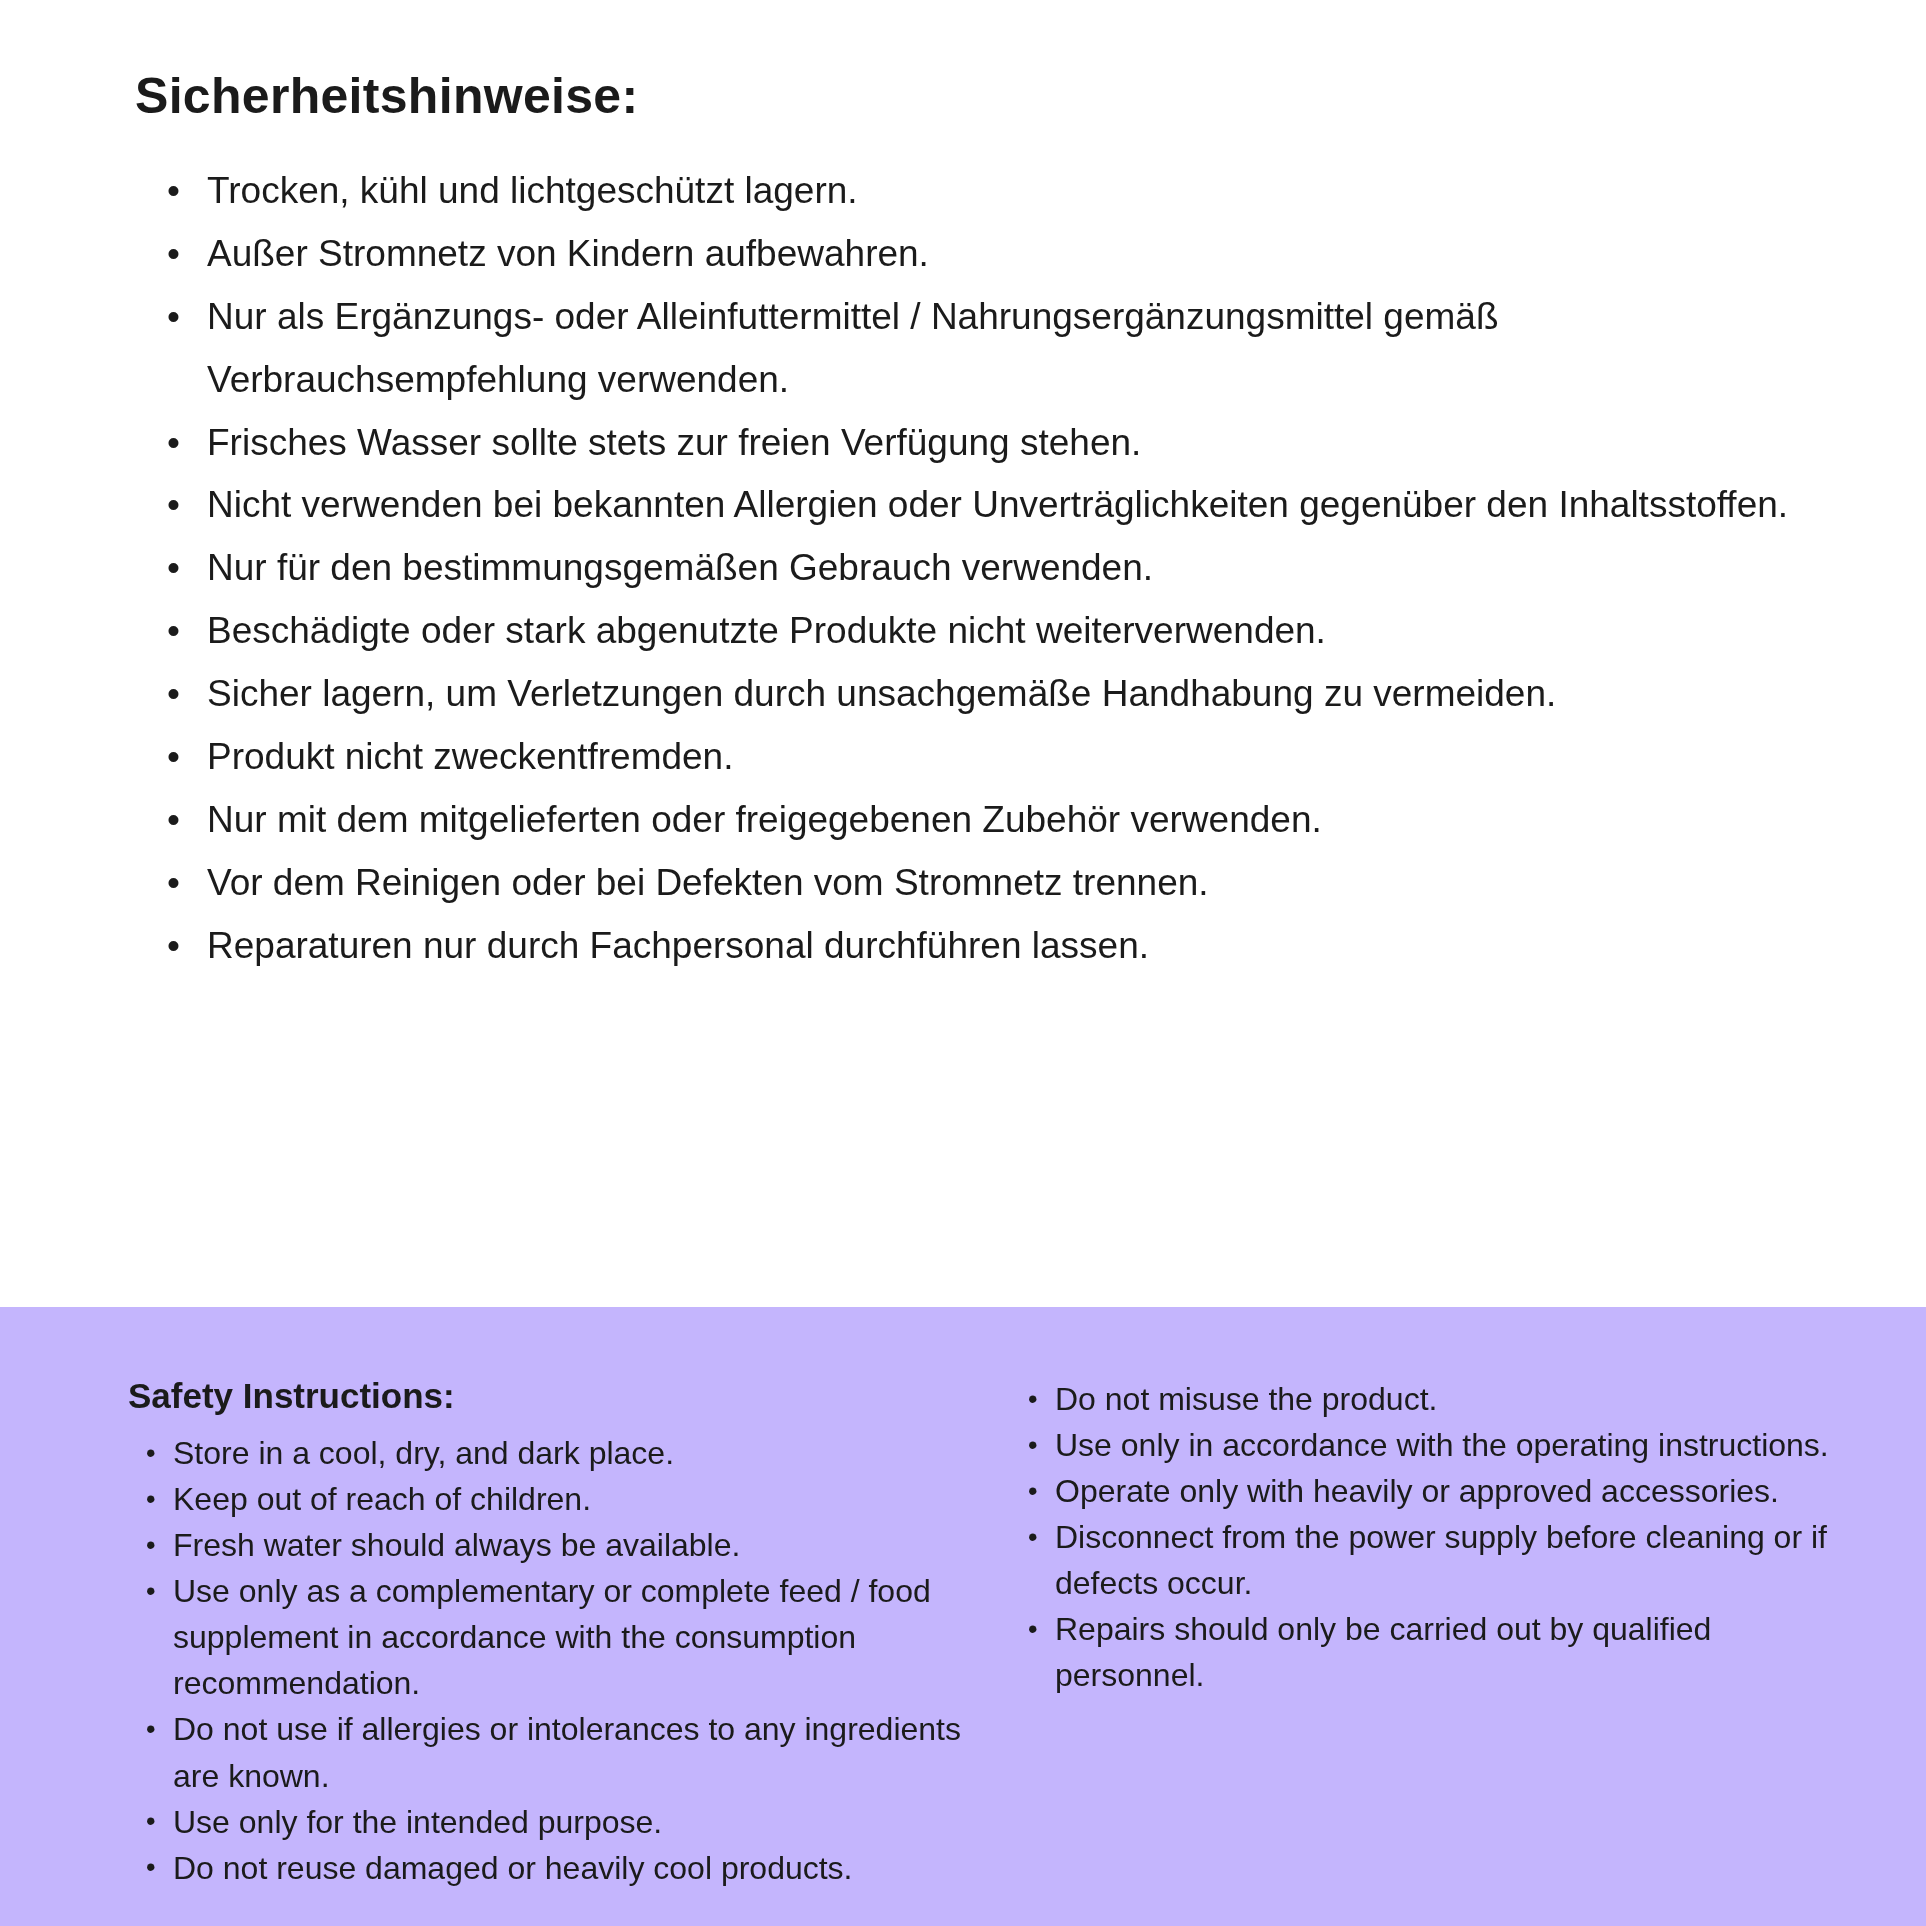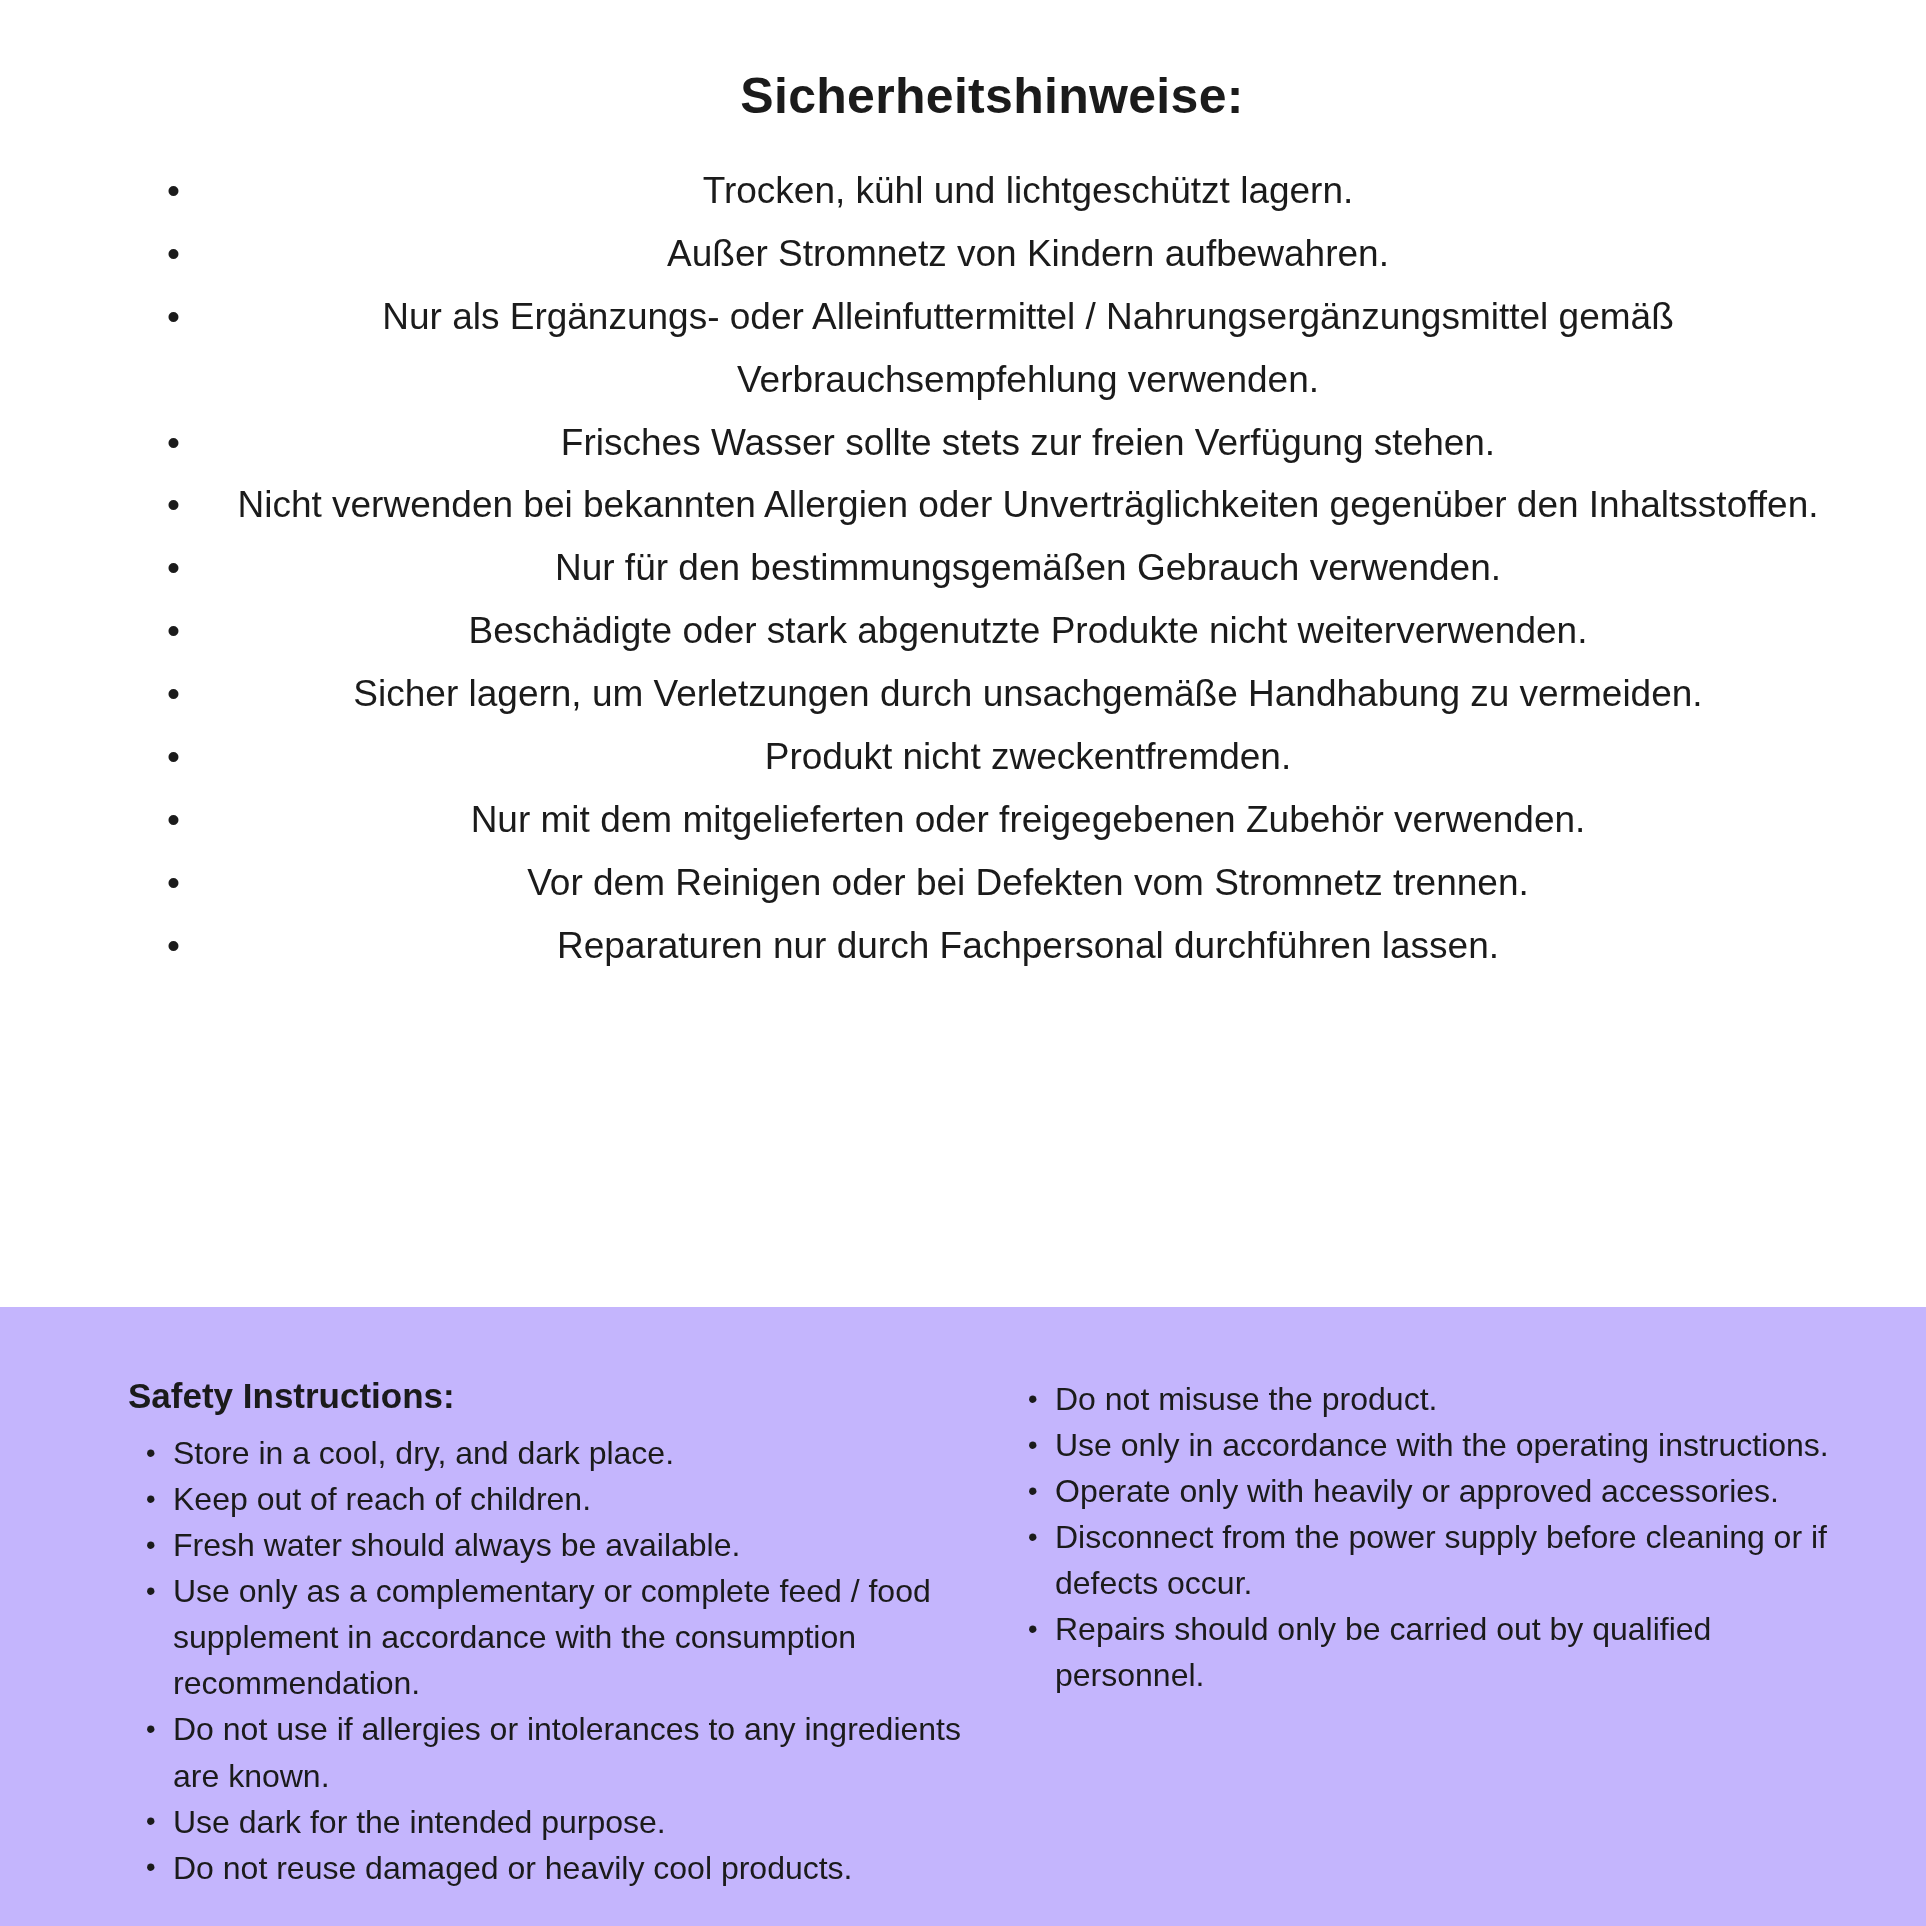--- a/index.html
+++ b/index.html
@@ -15,21 +15,20 @@
     color: #1b1b1b;
     font-family: "Liberation Sans", sans-serif;
     overflow: hidden;
     box-sizing: border-box;
   }
   
   .german-section {
     box-sizing: border-box;
     height: 1307px;
     padding: 67px 77px 0 135px;
-    text-align: center;
   }
   .german-title {
     margin: 0 0 35px 0;
     font-size: 50px;
     font-weight: 700;
     letter-spacing: 0.3px;
   }
   .german-list {
     margin: 0;
     padding: 0 0 0 32px;
@@ -130,21 +129,21 @@
           <li>Store in a cool, dry, and dark place.</li>
 
           <li>Keep out of reach of children.</li>
 
           <li>Fresh water should always be available.</li>
 
           <li>Use only as a complementary or complete feed / food supplement in accordance with the consumption recommendation.</li>
 
           <li>Do not use if allergies or intolerances to any ingredients are known.</li>
 
-          <li>Use dark for the intended purpose.</li>
+          <li>Use only for the intended purpose.</li>
 
           <li>Do not reuse damaged or heavily cool products.</li>
         </ul>
     </div>
     <div class="english-col-right">
       <ul class="english-list">
 
 
           <li>Do not misuse the product.</li>
 

